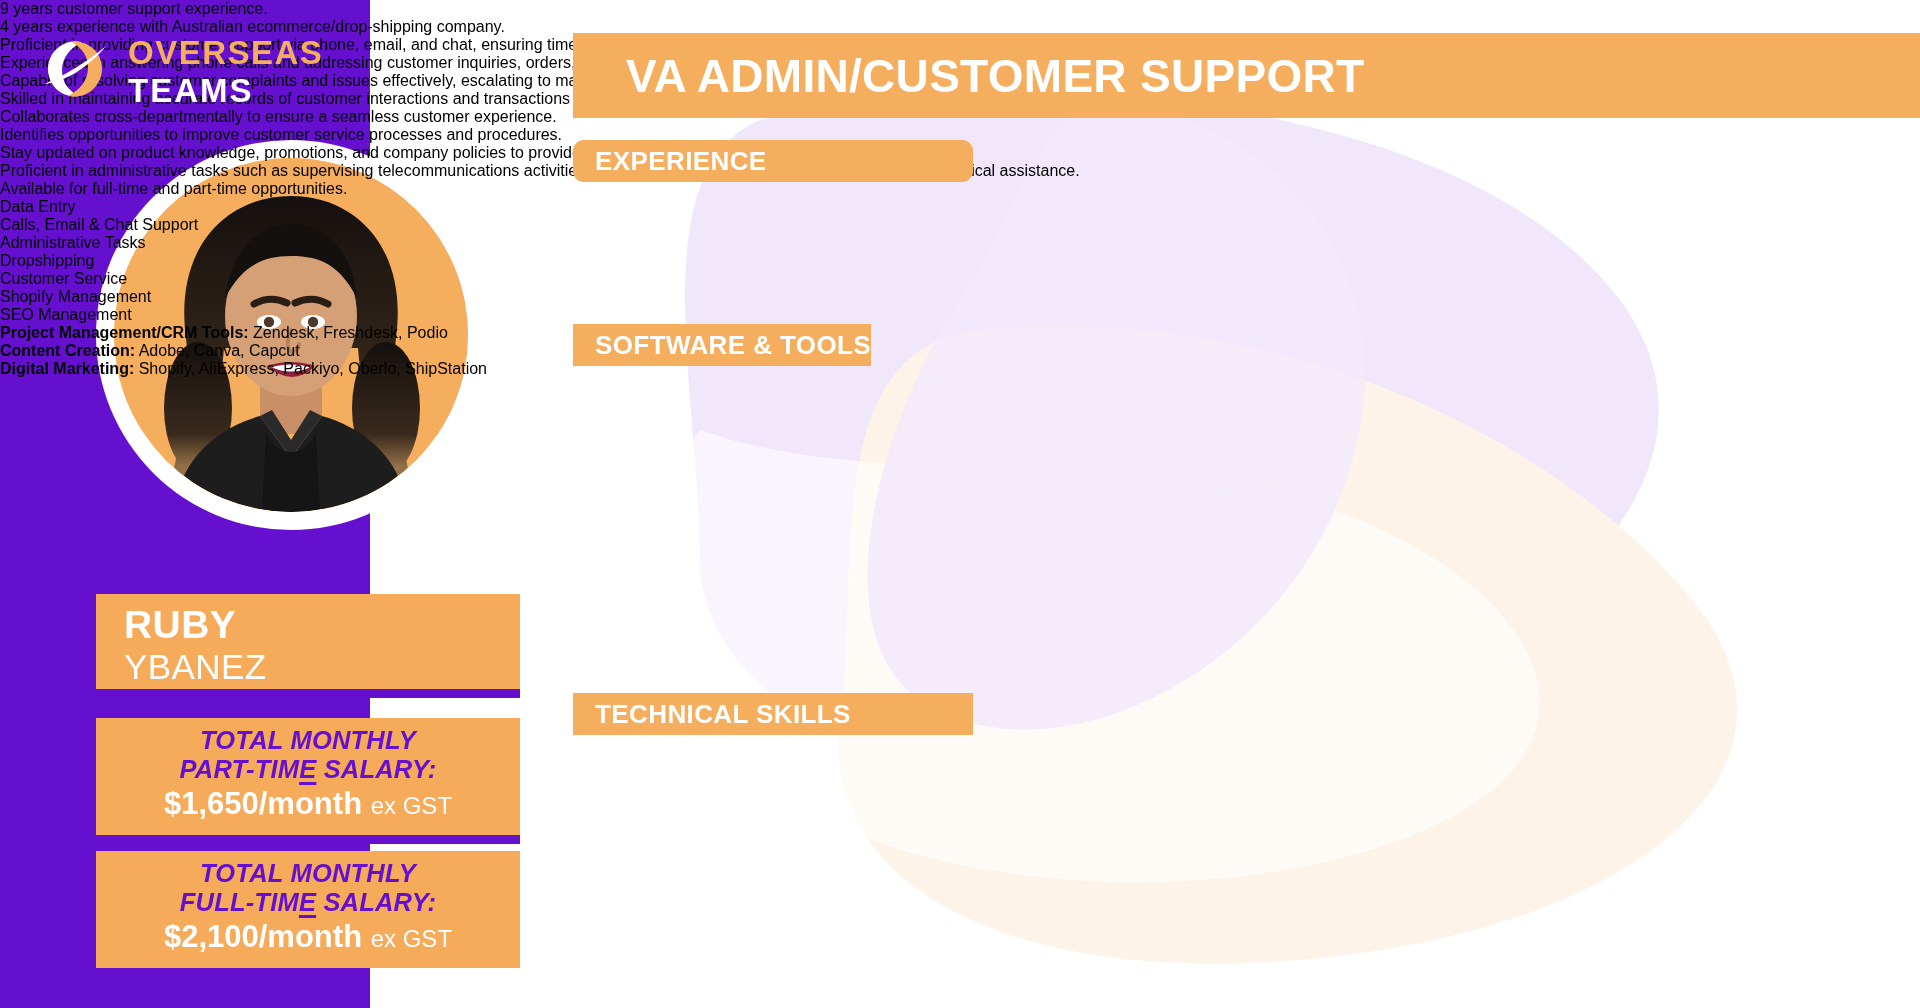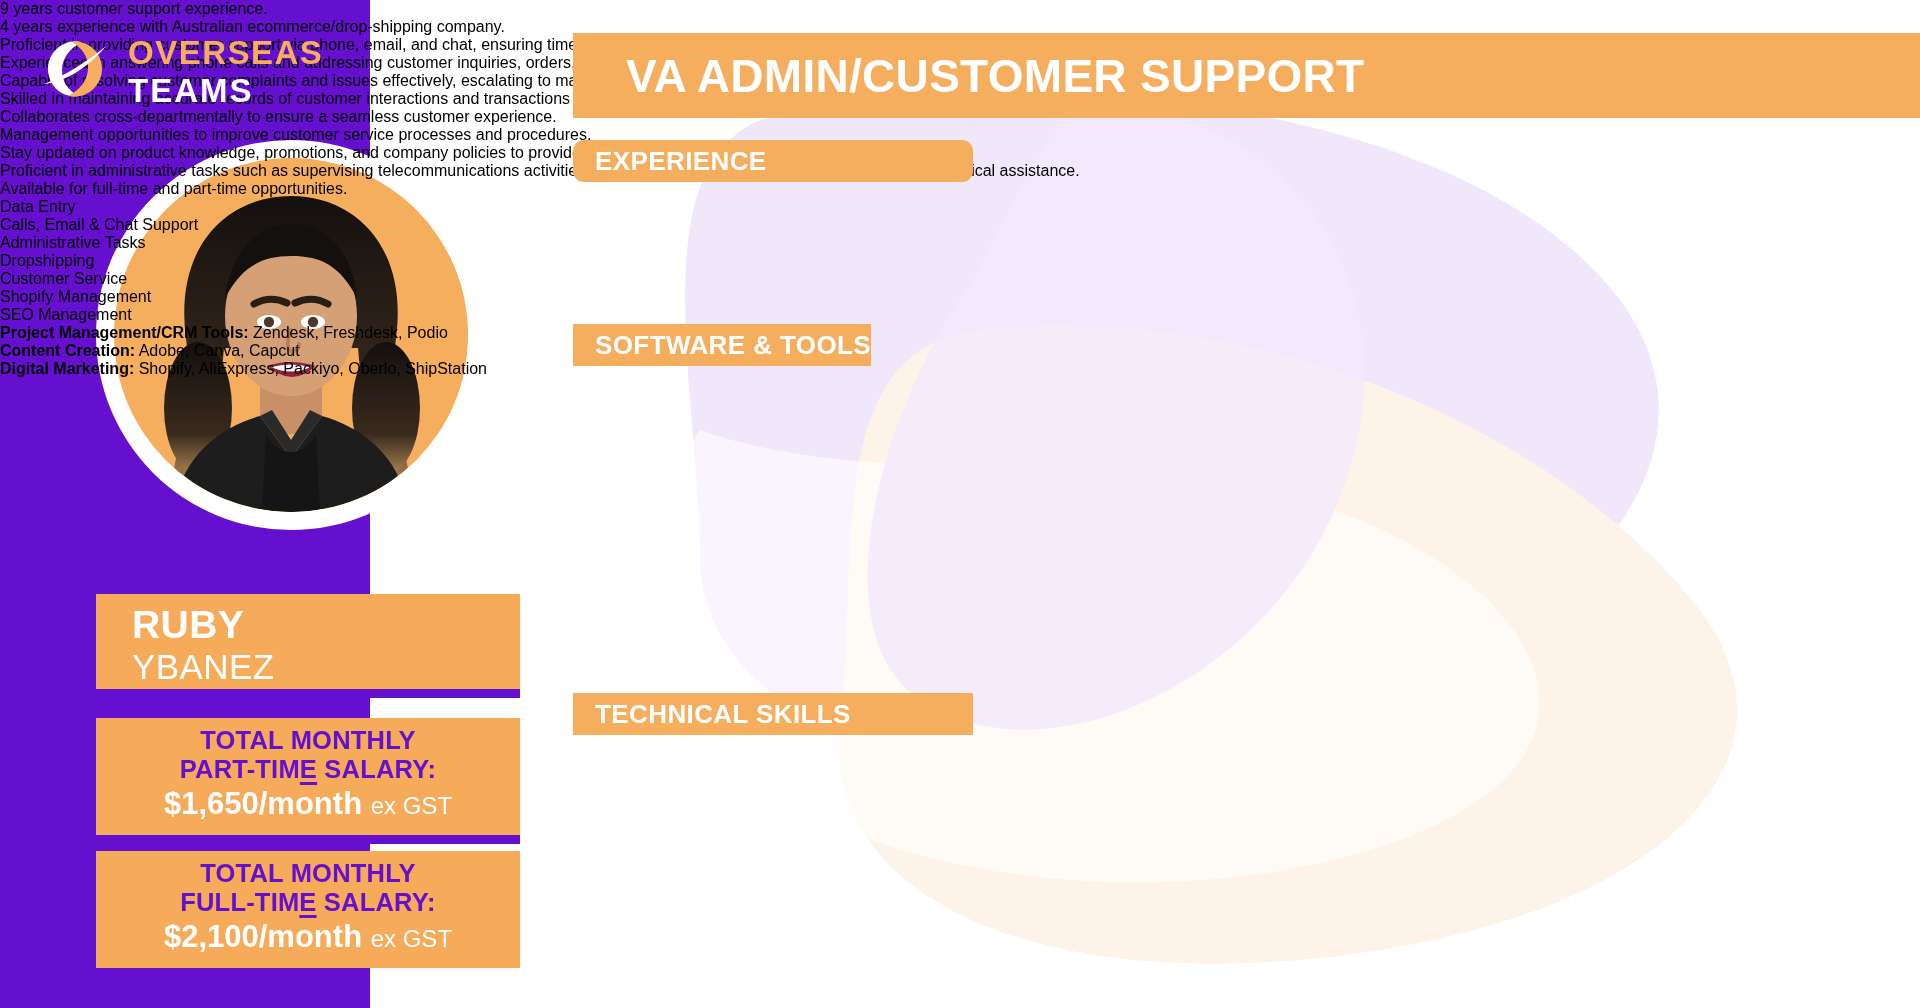--- a/index.html
+++ b/index.html
@@ -43,21 +43,21 @@
     overflow: hidden;
   }
   .portrait { position: absolute; left: 0; top: 0; width: 354px; height: 354px; }
 
   
   .name-plate {
     position: absolute; left: 96px; top: 594px;
     width: 424px; height: 104px;
     background: #f5ab5a;
     z-index: 4;
-    padding: 9px 0 0 36px;
+    padding: 9px 0 0 28px;
     border-bottom: 9px solid #6610cf;
   }
   .name-first {
     color: #ffffff; font-size: 39px; font-weight: 700; line-height: 44px;
     letter-spacing: .4px;
   }
   .name-last {
     color: #ffffff; font-size: 35px; font-weight: 400; line-height: 40px;
     letter-spacing: .4px;
   }
@@ -68,20 +68,21 @@
     background: #f5ab5a;
     z-index: 4;
     text-align: center;
     padding: 8px 10px 11px 10px;
   }
   .salary-box.pt { top: 718px; border-bottom: 9px solid #6610cf; }
   .salary-box.ft { top: 851px; }
   .salary-label {
     color: #6610cf; font-size: 25.5px; font-weight: 700; line-height: 29px;
     letter-spacing: .2px;
+    font-style: italic;
   }
   .salary-label .u { text-decoration: underline; text-underline-offset: 4px; text-decoration-thickness: 3px;}
   .salary-amount {
     margin-top: 2px;
     color: #ffffff; font-size: 31px; font-weight: 700; line-height: 36px;
   }
   .salary-amount .gst { font-size: 24px; font-weight: 400; }
 
   
   .content { position: absolute; left: 0; top: 0; width: 1920px; height: 1008px; z-index: 5; }
@@ -306,21 +307,21 @@
       <div class="bullet">
         <span class="dot"></span>
         <span class="btxt">Skilled in maintaining accurate records of customer interactions and transactions in CRM systems.</span>
       </div>
       <div class="bullet">
         <span class="dot"></span>
         <span class="btxt">Collaborates cross-departmentally to ensure a seamless customer experience.</span>
       </div>
       <div class="bullet">
         <span class="dot"></span>
-        <span class="btxt">Management opportunities to improve customer service processes and procedures.</span>
+        <span class="btxt">Identifies opportunities to improve customer service processes and procedures.</span>
       </div>
       <div class="bullet">
         <span class="dot"></span>
         <span class="btxt">Stay updated on product knowledge, promotions, and company policies to provide accurate information to customers.</span>
       </div>
       <div class="bullet">
         <span class="dot"></span>
         <span class="btxt">Proficient in administrative tasks such as supervising telecommunications activities, receiving and logging messages, and providing technical assistance.</span>
       </div>
     </div>

